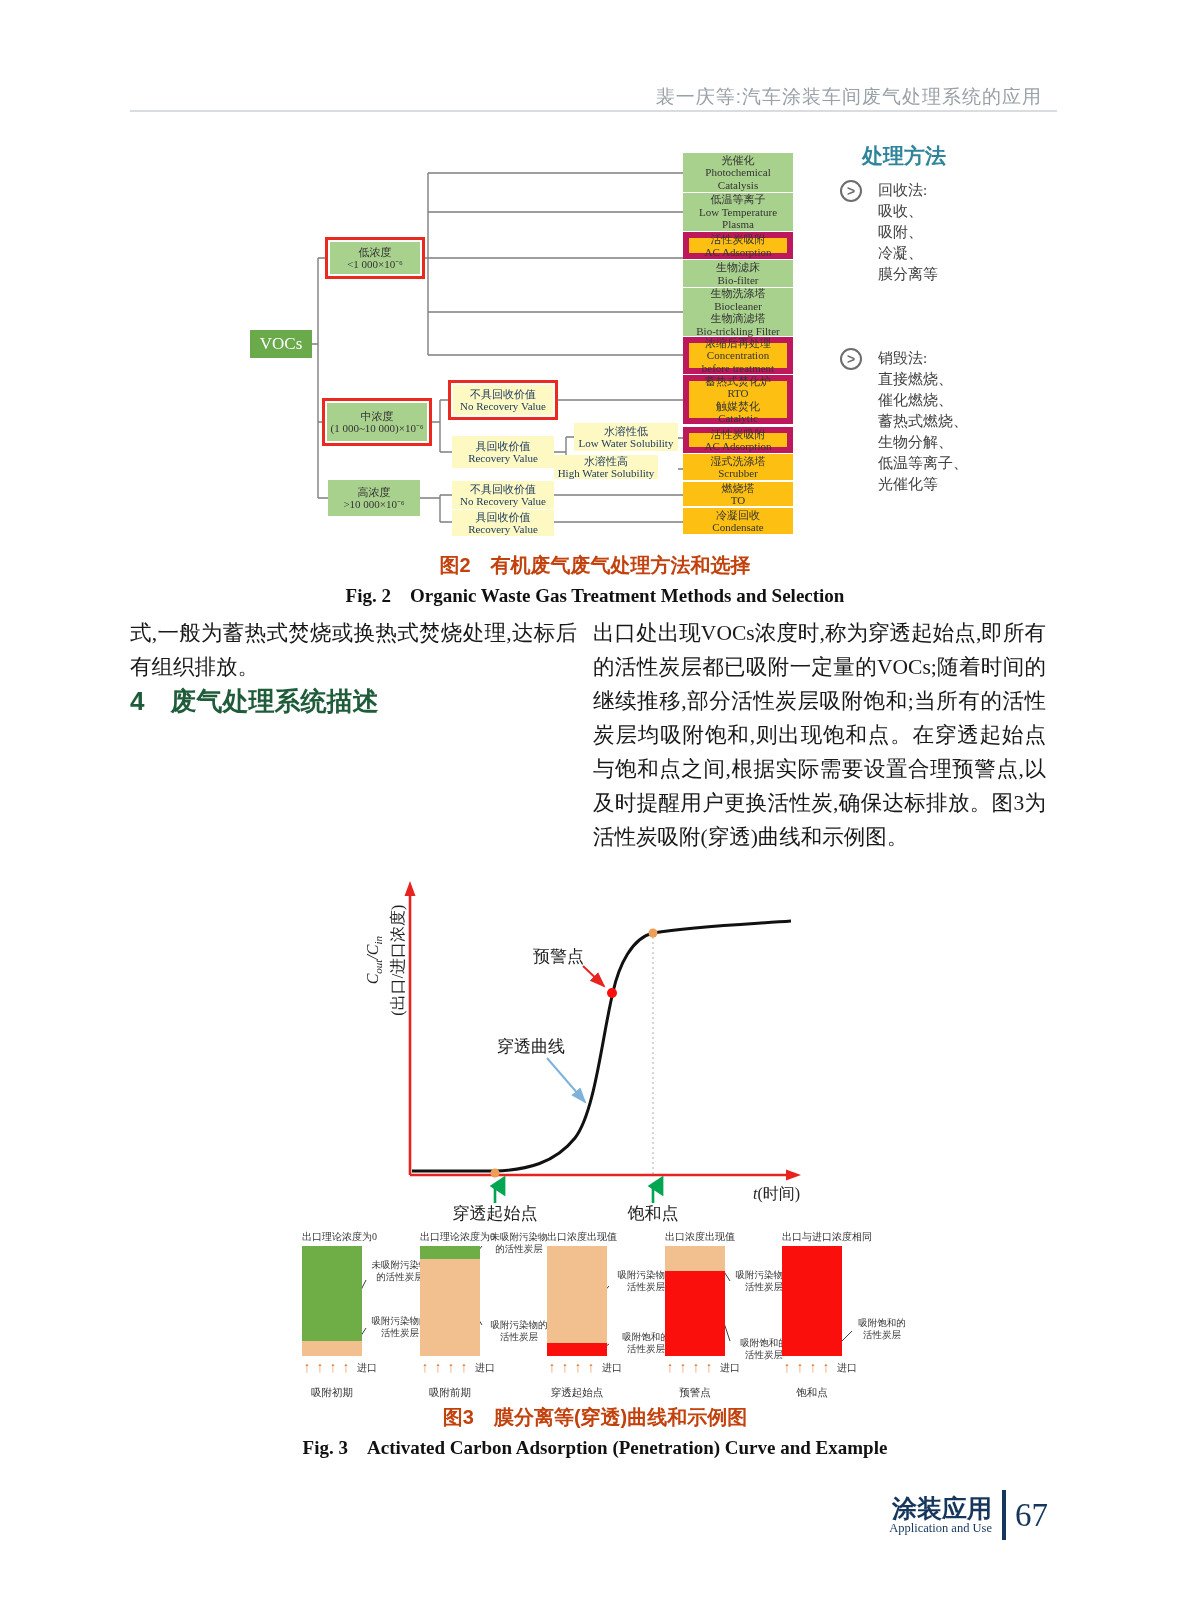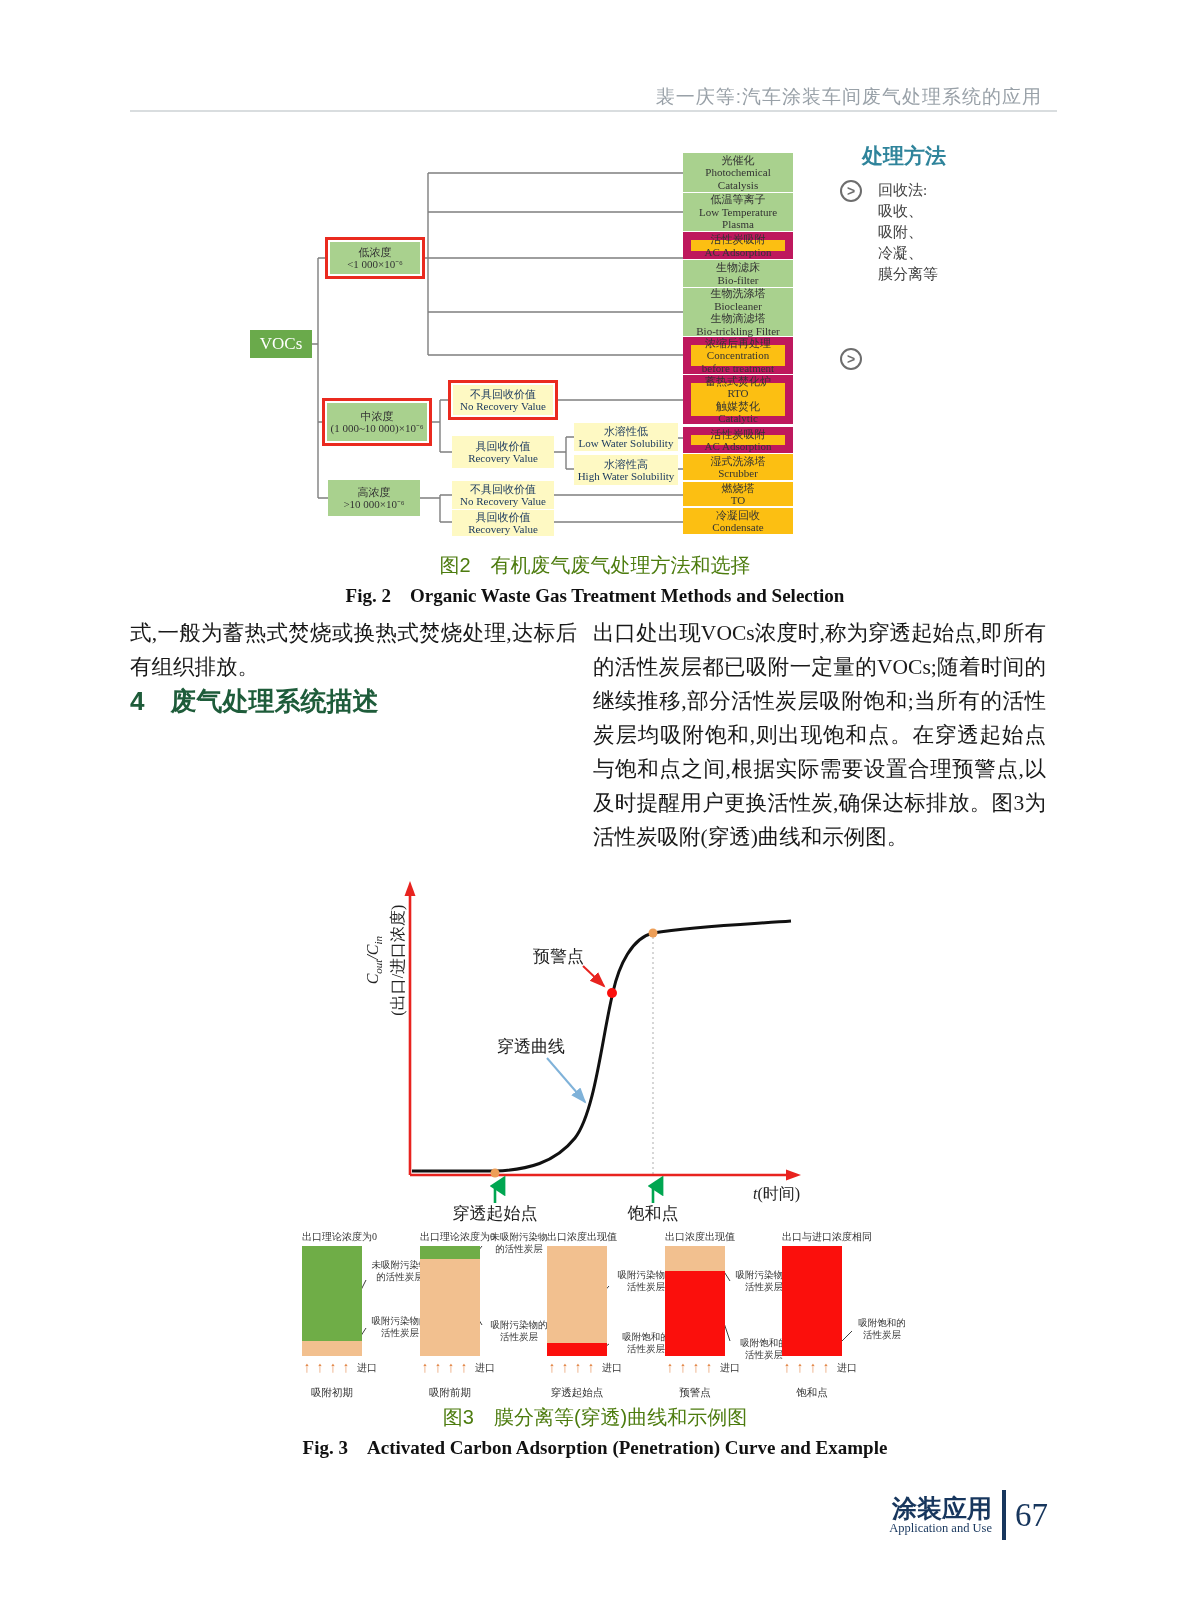--- a/index.html
+++ b/index.html
@@ -15,29 +15,29 @@
 
   
   .fig2{left:240px;top:140px;width:740px;height:410px;}
   .node{position:absolute;box-sizing:border-box;display:flex;align-items:center;justify-content:center;
         text-align:center;font-family:"Liberation Serif",serif;font-size:11px;line-height:12.5px;color:#333;}
   .n-green{background:#a9d18e;}
   .n-dgreen{background:#6aaa4b;color:#ffffff;font-size:17px;}
   .n-blue{background:#fef9c3;color:#17365d;}
   .n-orange{background:#fcbf12;color:#333;}
   .rb{border:3px solid #ea2a1f;padding:2px;background-clip:content-box;}
-  .rb2{border:8px solid #be185d;}
+  .rb2{border:6px solid #be185d;}
   .legend-title{font-size:21px;font-weight:bold;color:#2f849b;font-family:"Liberation Sans",sans-serif;}
   .legend-circle{width:22px;height:22px;border:2px solid #6d6d6d;border-radius:50%;color:#6d6d6d;
         display:flex;align-items:center;justify-content:center;font-size:14px;font-weight:bold;box-sizing:border-box;}
   .legend-text{font-size:15px;line-height:21px;color:#404040;font-family:"Liberation Serif",serif;}
 
   
   .cap{left:130px;width:930px;text-align:center;}
-  .cap-cn{font-size:20px;font-weight:normal;font-family:"Liberation Sans",sans-serif;color:#4d7c0f;}
+  .cap-cn{font-size:20px;font-weight:bold;font-family:"Liberation Sans",sans-serif;color:#c2410c;}
   .cap-en{font-size:19px;font-weight:bold;font-family:"Liberation Serif",serif;color:#111;margin-top:4px;}
 
   
   .col{font-family:"Liberation Serif",serif;font-size:21.5px;line-height:34px;text-align:justify;color:#181818;}
   .col p{margin:0;}
   .indent{text-indent:2em;}
   .h1{font-family:"Liberation Sans",sans-serif;font-size:26px;font-weight:bold;color:#1e5c3a;margin:16px 0 8px 0;}
   .h2{font-family:"Liberation Sans",sans-serif;font-size:21px;font-weight:bold;color:#1e5c3a;margin:4px 0 6px 0;}
 
   
@@ -114,21 +114,21 @@
 No Recovery Value</span>
     </div>
   <div class="node n-blue abs" style="left:212px;top:296px;width:102px;height:32px;">
       <span class="pre">具回收价值
 Recovery Value</span>
     </div>
   <div class="node n-blue abs" style="left:334px;top:283px;width:104px;height:28px;">
       <span class="pre">水溶性低
 Low Water Solubility</span>
     </div>
-  <div class="node n-blue abs" style="left:334px;top:315px;width:104px;height:30px;">
+  <div class="node n-blue abs" style="left:314px;top:315px;width:104px;height:24px;">
       <span class="pre">水溶性高
 High Water Solubility</span>
     </div>
   <div class="node n-blue abs" style="left:212px;top:341px;width:102px;height:28px;">
       <span class="pre">不具回收价值
 No Recovery Value</span>
     </div>
   <div class="node n-blue abs" style="left:212px;top:370px;width:102px;height:26px;">
       <span class="pre">具回收价值
 Recovery Value</span>
@@ -187,20 +187,27 @@
     </div>
 
   <div class="abs legend-title" style="left:622px;top:2px;">处理方法</div>
   <div class="abs legend-circle" style="left:600px;top:40px;">&gt;</div>
   <div class="abs legend-text pre" style="left:638px;top:40px;">回收法:
 吸收、
 吸附、
 冷凝、
 膜分离等</div>
   <div class="abs legend-circle" style="left:600px;top:208px;">&gt;</div>
+  <div class="abs legend-text pre" style="left:638px;top:208px;">销毁法:
+直接燃烧、
+催化燃烧、
+蓄热式燃烧、
+生物分解、
+低温等离子、
+光催化等</div>
 </div>
 
 <div class="abs cap" style="top:552px;">
   <div class="cap-cn">图2　有机废气废气处理方法和选择</div>
   <div class="cap-en">Fig. 2　Organic Waste Gas Treatment Methods and Selection</div>
 </div>
 
 <div class="abs col" style="left:130px;top:616px;width:447px;">
   <p>式,一般为蓄热式焚烧或换热式焚烧处理,达标后有组织排放。</p>
   <p class="h1">4　废气处理系统描述</p>

